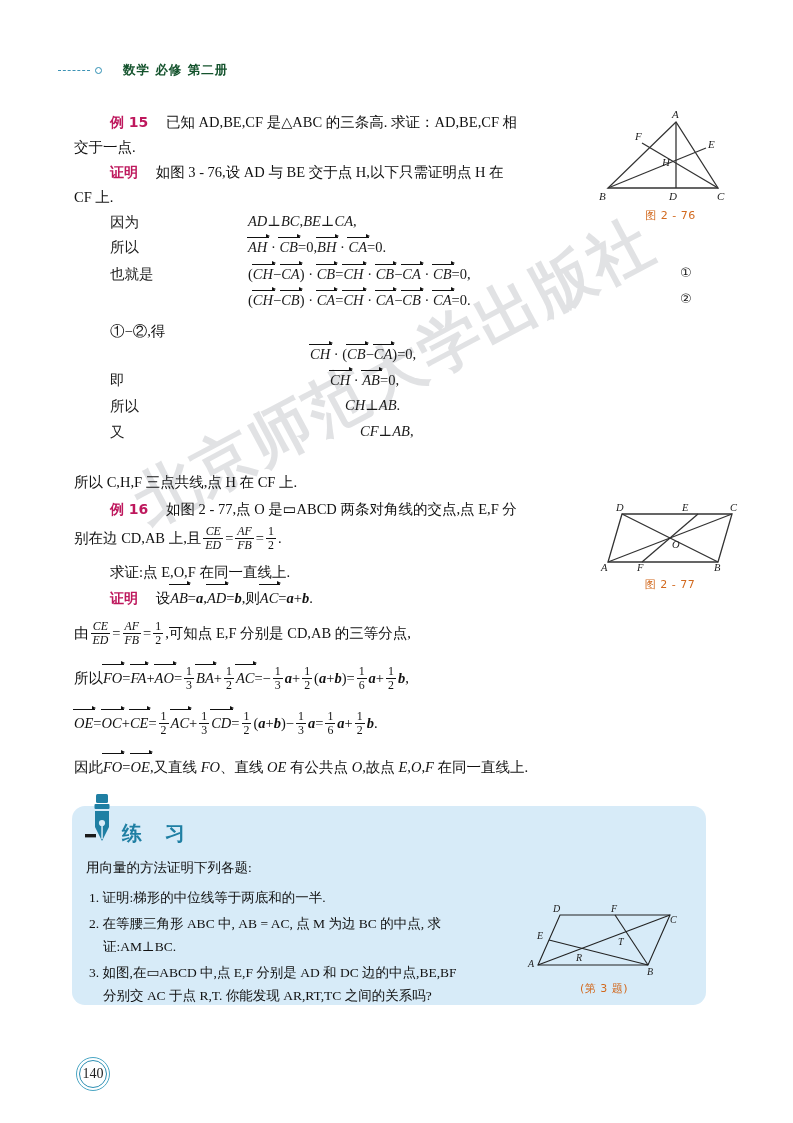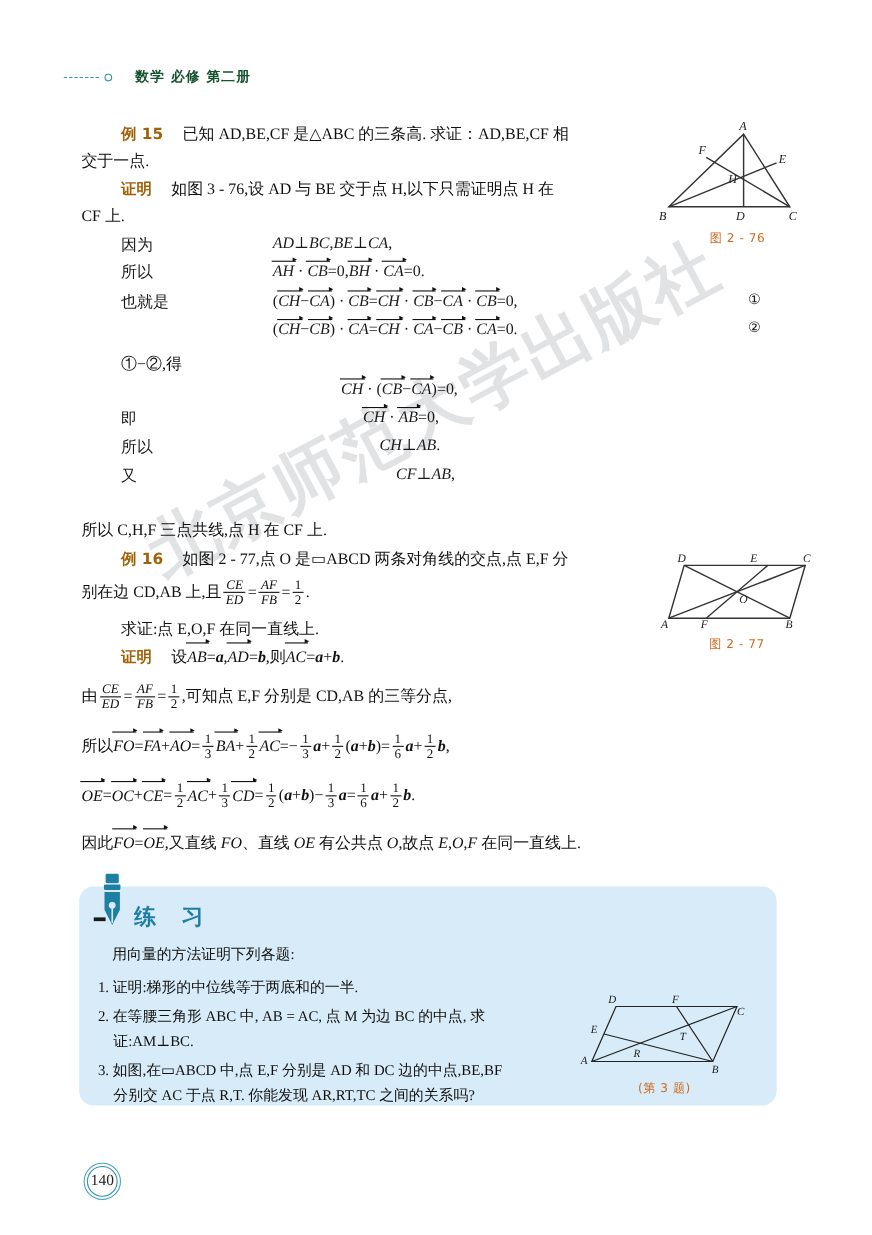--- a/index.html
+++ b/index.html
@@ -54,21 +54,21 @@
   
   .content{position:absolute;left:0;top:0;width:793px;z-index:7;}
   .para{
     position:absolute;
     font-size:14.5px;
     line-height:25px;
     color:#111;
     white-space:nowrap;
   }
   .tag{
-    color:#a16207;font-weight:700;
+    color:#be185d;font-weight:700;
     font-family:"DejaVu Sans","Liberation Sans",sans-serif;
     font-size:14px;
   }
   .mi{font-family:"Liberation Serif","DejaVu Serif",serif;font-style:italic;}
   .mn{font-family:"Liberation Serif","DejaVu Serif",serif;font-style:normal;}
   .bv{font-weight:700;font-style:italic;}
 
   
   .vec{position:relative;display:inline-block;padding-top:1px;}
   .vec::after{
@@ -116,21 +116,21 @@
     border-radius:13px;
     z-index:6;
   }
   .ex-title{
     position:absolute;left:50px;top:14px;
     font-family:"DejaVu Sans","Liberation Sans",sans-serif;
     font-size:20px;font-weight:700;color:#1f7fa3;letter-spacing:8px;
   }
   .pen{position:absolute;left:13px;top:-12px;width:34px;height:54px;}
   .ex-lead{
-    position:absolute;left:30px;top:53px;
+    position:absolute;left:14px;top:53px;
     font-size:13.5px;color:#111;
   }
   .ex-item{
     position:absolute;left:17px;
     font-size:13.5px;line-height:23px;color:#111;
     white-space:nowrap;
   }
   .ex-item .sub{display:block;padding-left:14px;}
 
   

